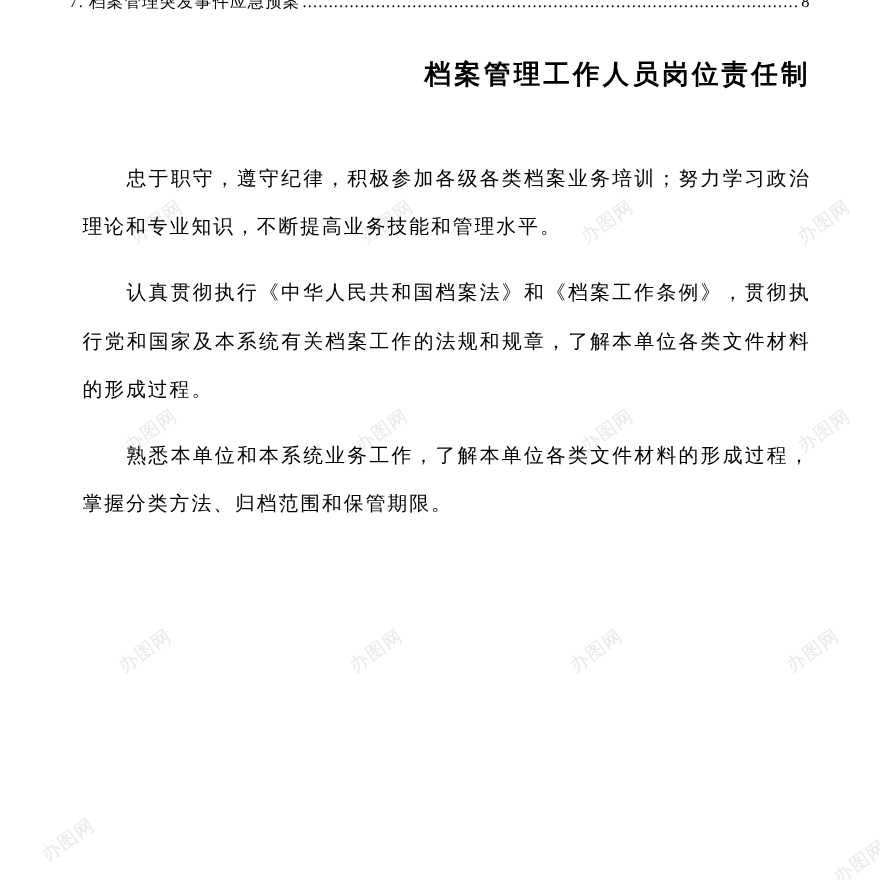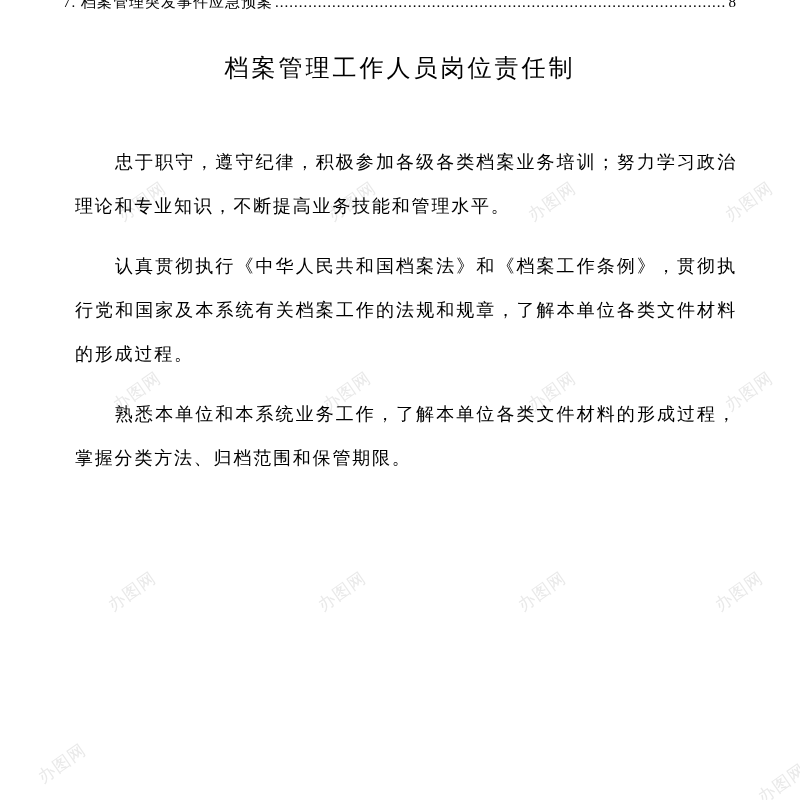--- a/index.html
+++ b/index.html
@@ -55,23 +55,23 @@
   .toc-label { white-space: nowrap; }
   .toc-leader {
     flex: 1;
     overflow: hidden;
     white-space: nowrap;
     letter-spacing: 1px;
     margin: 0 2px;
   }
   .toc-page { white-space: nowrap; }
   .doc-title {
-    text-align: center;
+    text-align: right;
     font-size: 24px;
-    font-weight: normal;
+    font-weight: bold;
     letter-spacing: 3px;
     margin: 40px 0 0 0;
     line-height: 32px;
   }
   .body-text p {
     font-size: 18px;
     line-height: 44px;
     letter-spacing: 1.8px;
     text-indent: 40px;
     text-align: justify;

